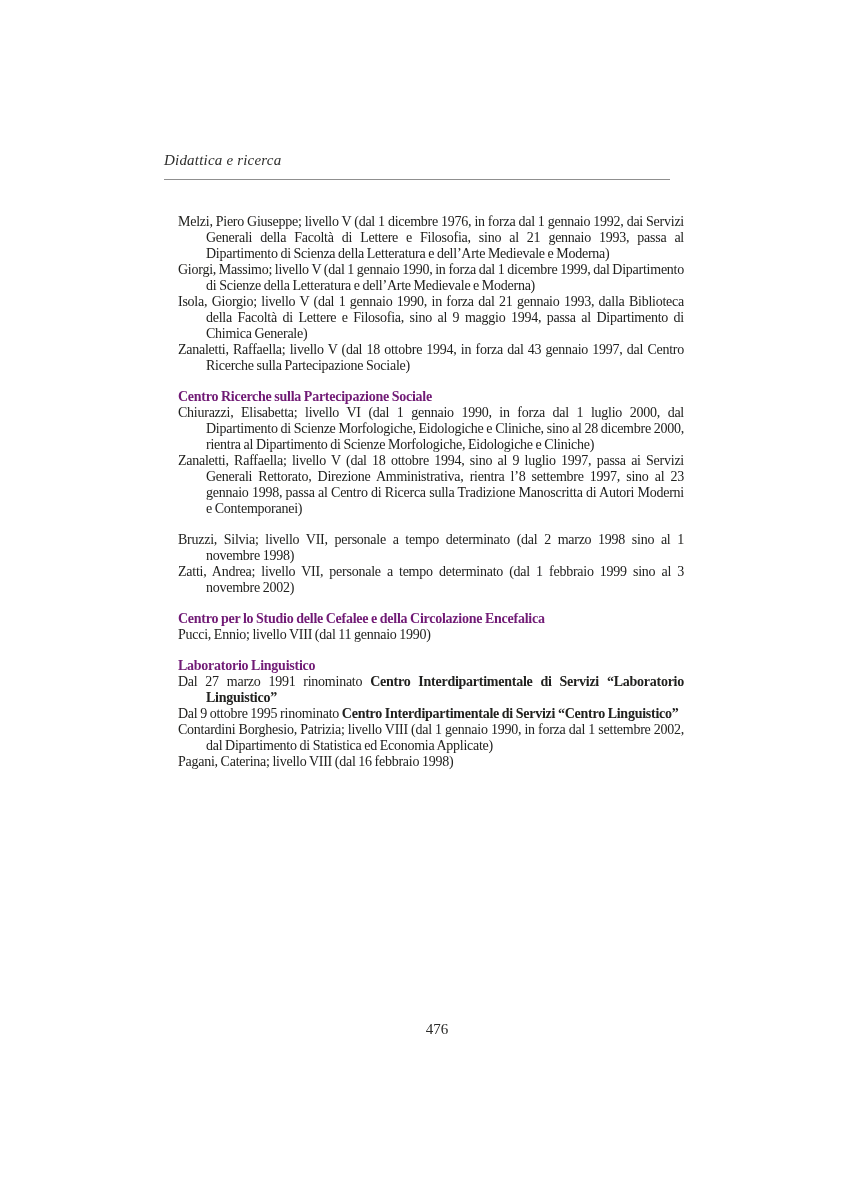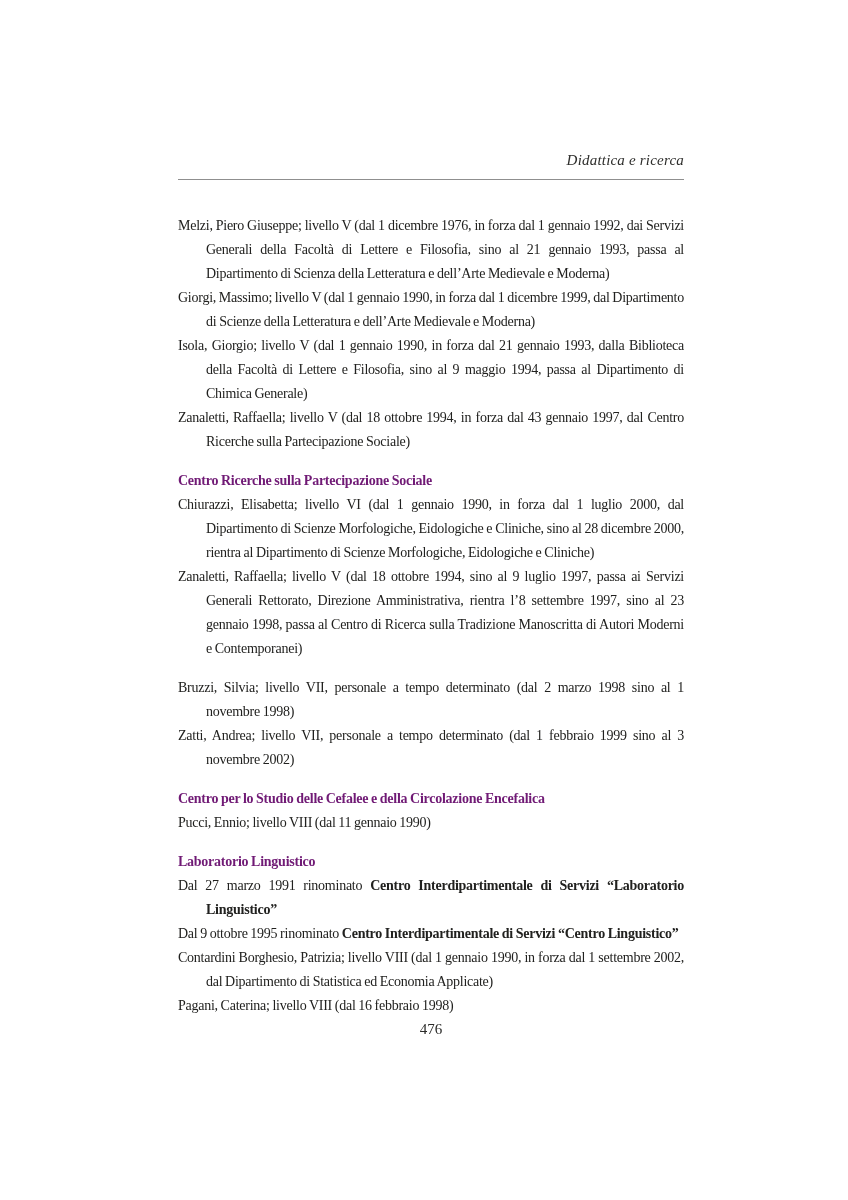--- a/index.html
+++ b/index.html
@@ -16,64 +16,64 @@
     overflow: hidden;
   }
   .page {
     position: absolute;
     inset: 0;
     background: #ffffff;
   }
   .running-header {
     position: absolute;
     top: 151px;
-    left: 178px;
+    left: 164px;
     width: 506px;
-    text-align: right;
+    text-align: left;
   }
   .header-title {
     font-style: italic;
     font-size: 15px;
     line-height: 18px;
     color: #2e2e2c;
     letter-spacing: 0.2px;
   }
   .header-rule {
     height: 0;
     border-top: 1px solid #8f8f8f;
     margin-top: 10px;
   }
   .body-text {
     position: absolute;
     top: 214px;
     left: 178px;
     width: 506px;
     font-size: 14px;
-    line-height: 24px;
+    line-height: 16px;
     text-align: justify;
     letter-spacing: -0.25px;
     word-spacing: -0.5px;
   }
   .doc-section { margin: 0; }
   .doc-section + .doc-section { margin-top: 15px; }
   .entry, .section-heading {
     margin: 0;
     padding-left: 28px;
     text-indent: -28px;
   }
   .section-heading {
     font-size: 14px;
     font-weight: bold;
     color: #701a75;
   }
   .seg-bold { font-weight: bold; }
   .page-number {
     position: absolute;
     top: 1021px;
-    left: 178px;
+    left: 184px;
     width: 506px;
     text-align: center;
     font-size: 15px;
     color: #2a2a28;
   }
 </style>
 </head>
 <body>
 
 <div class="page">

